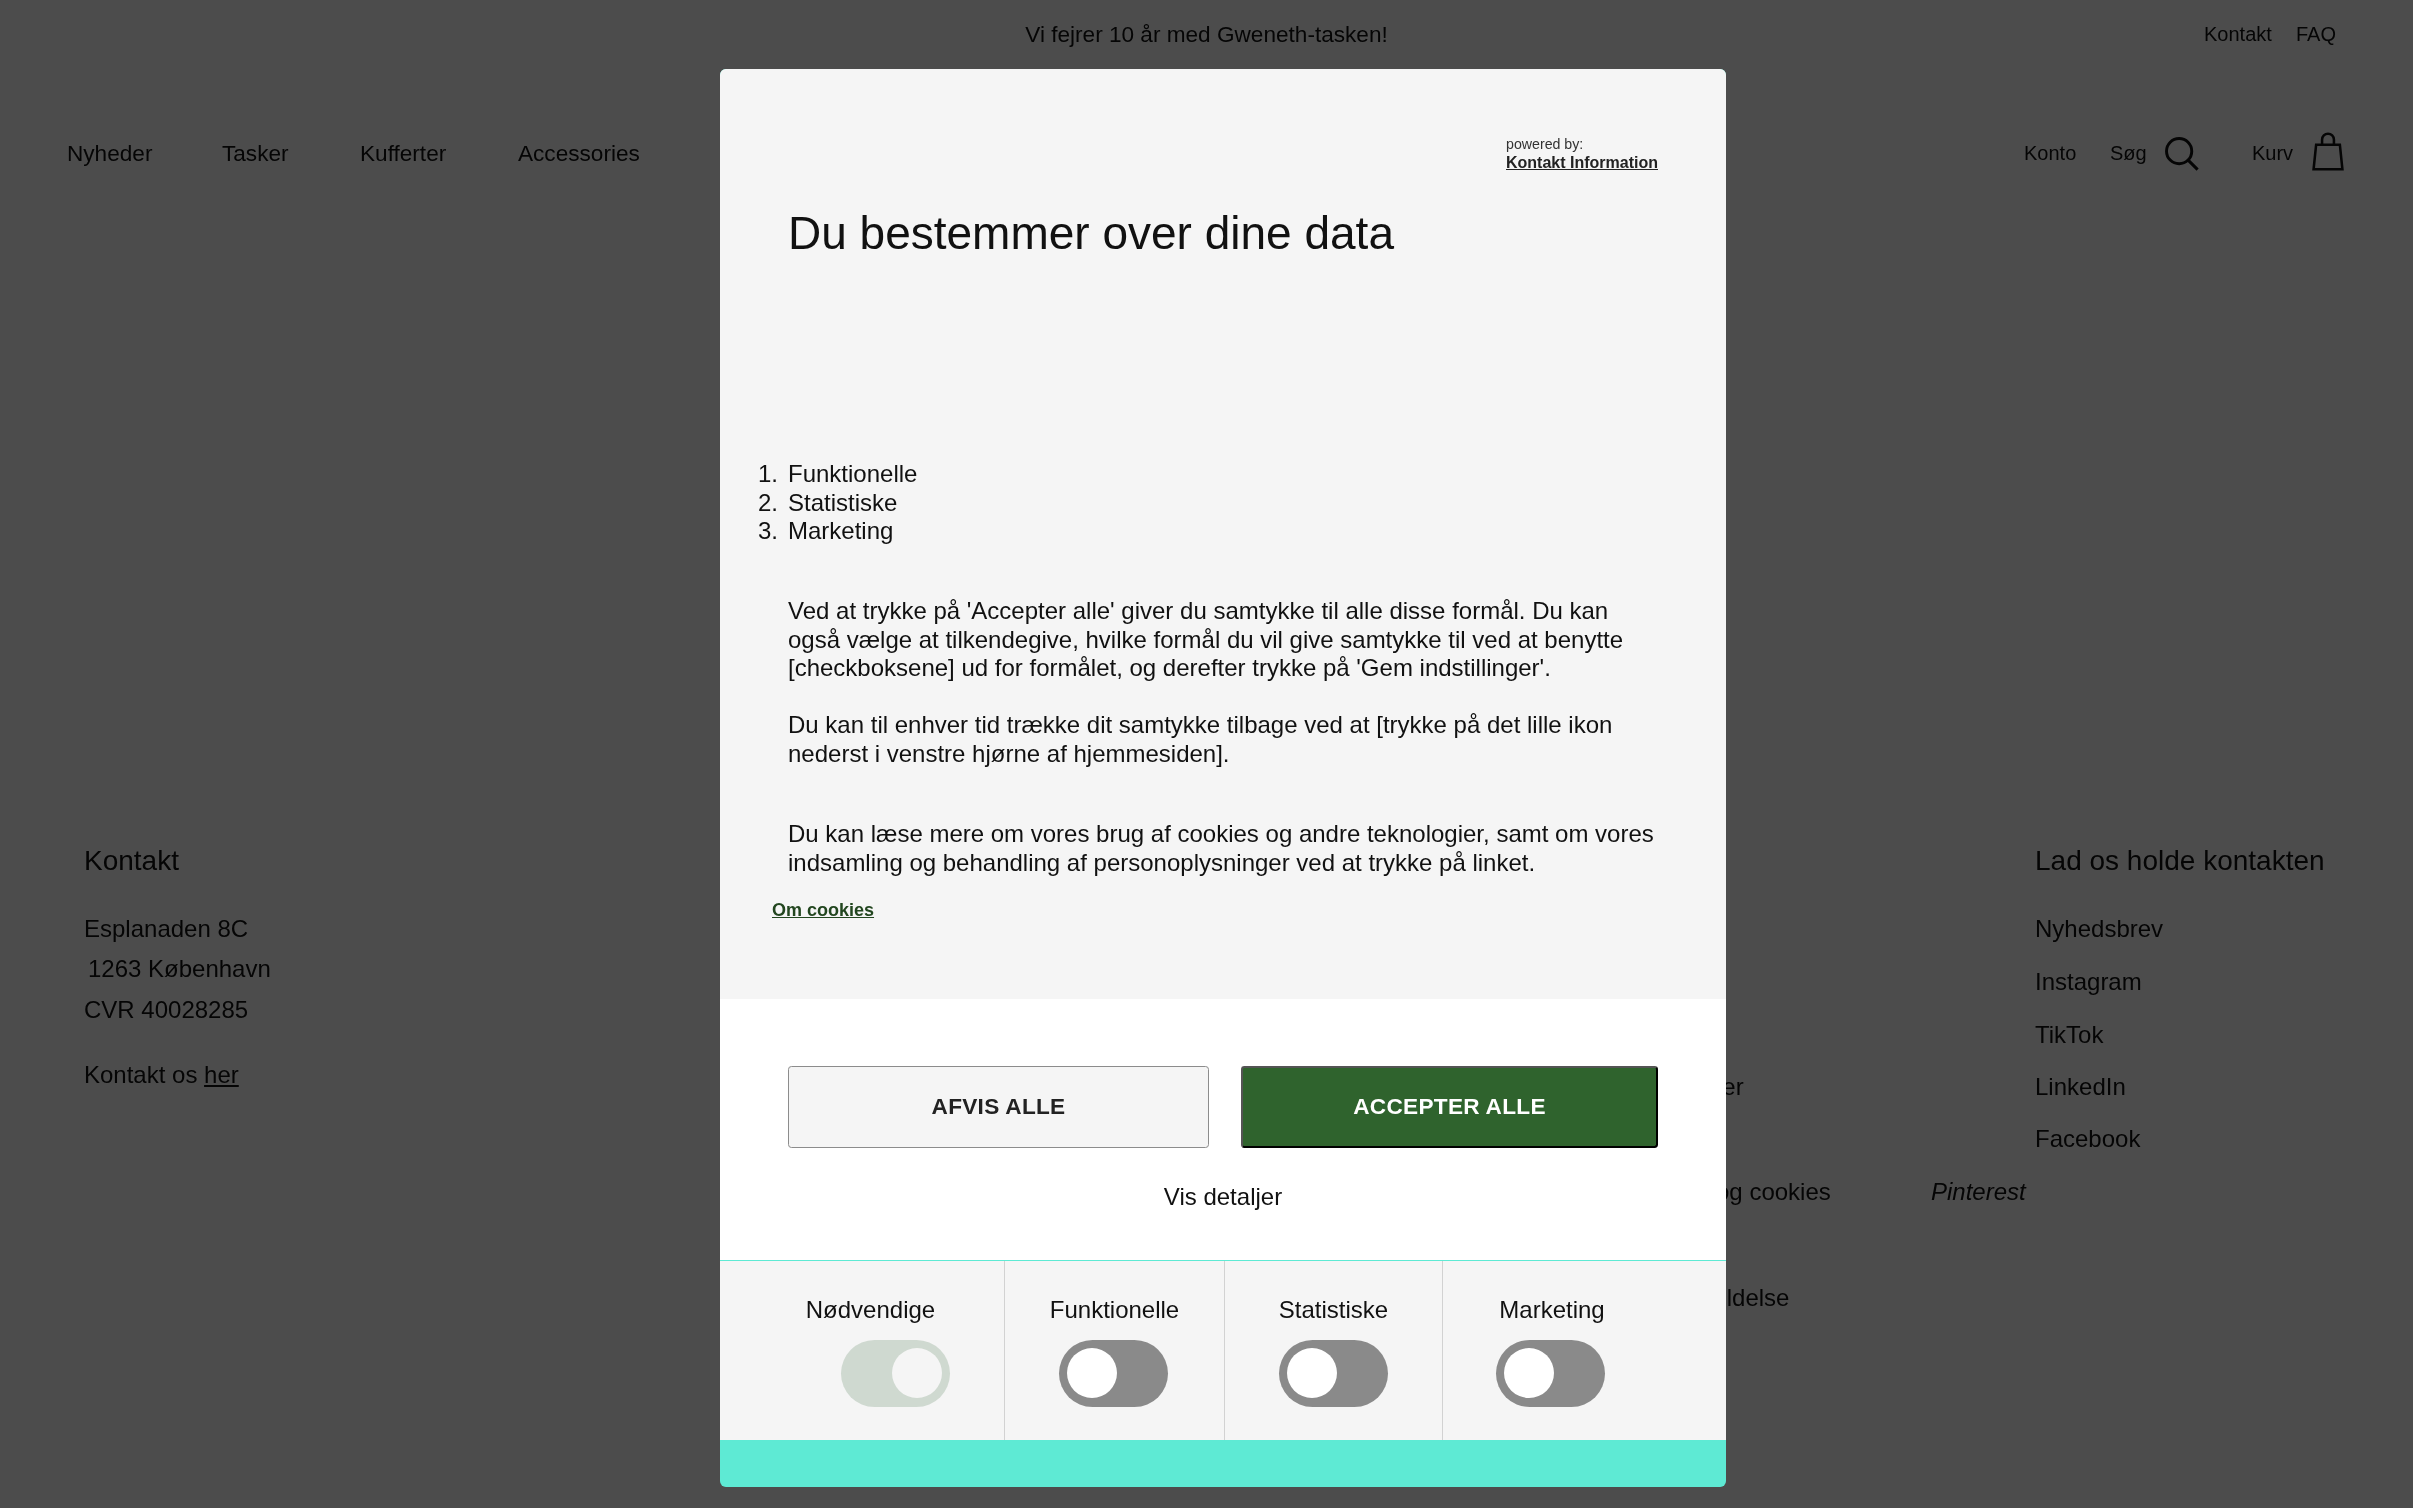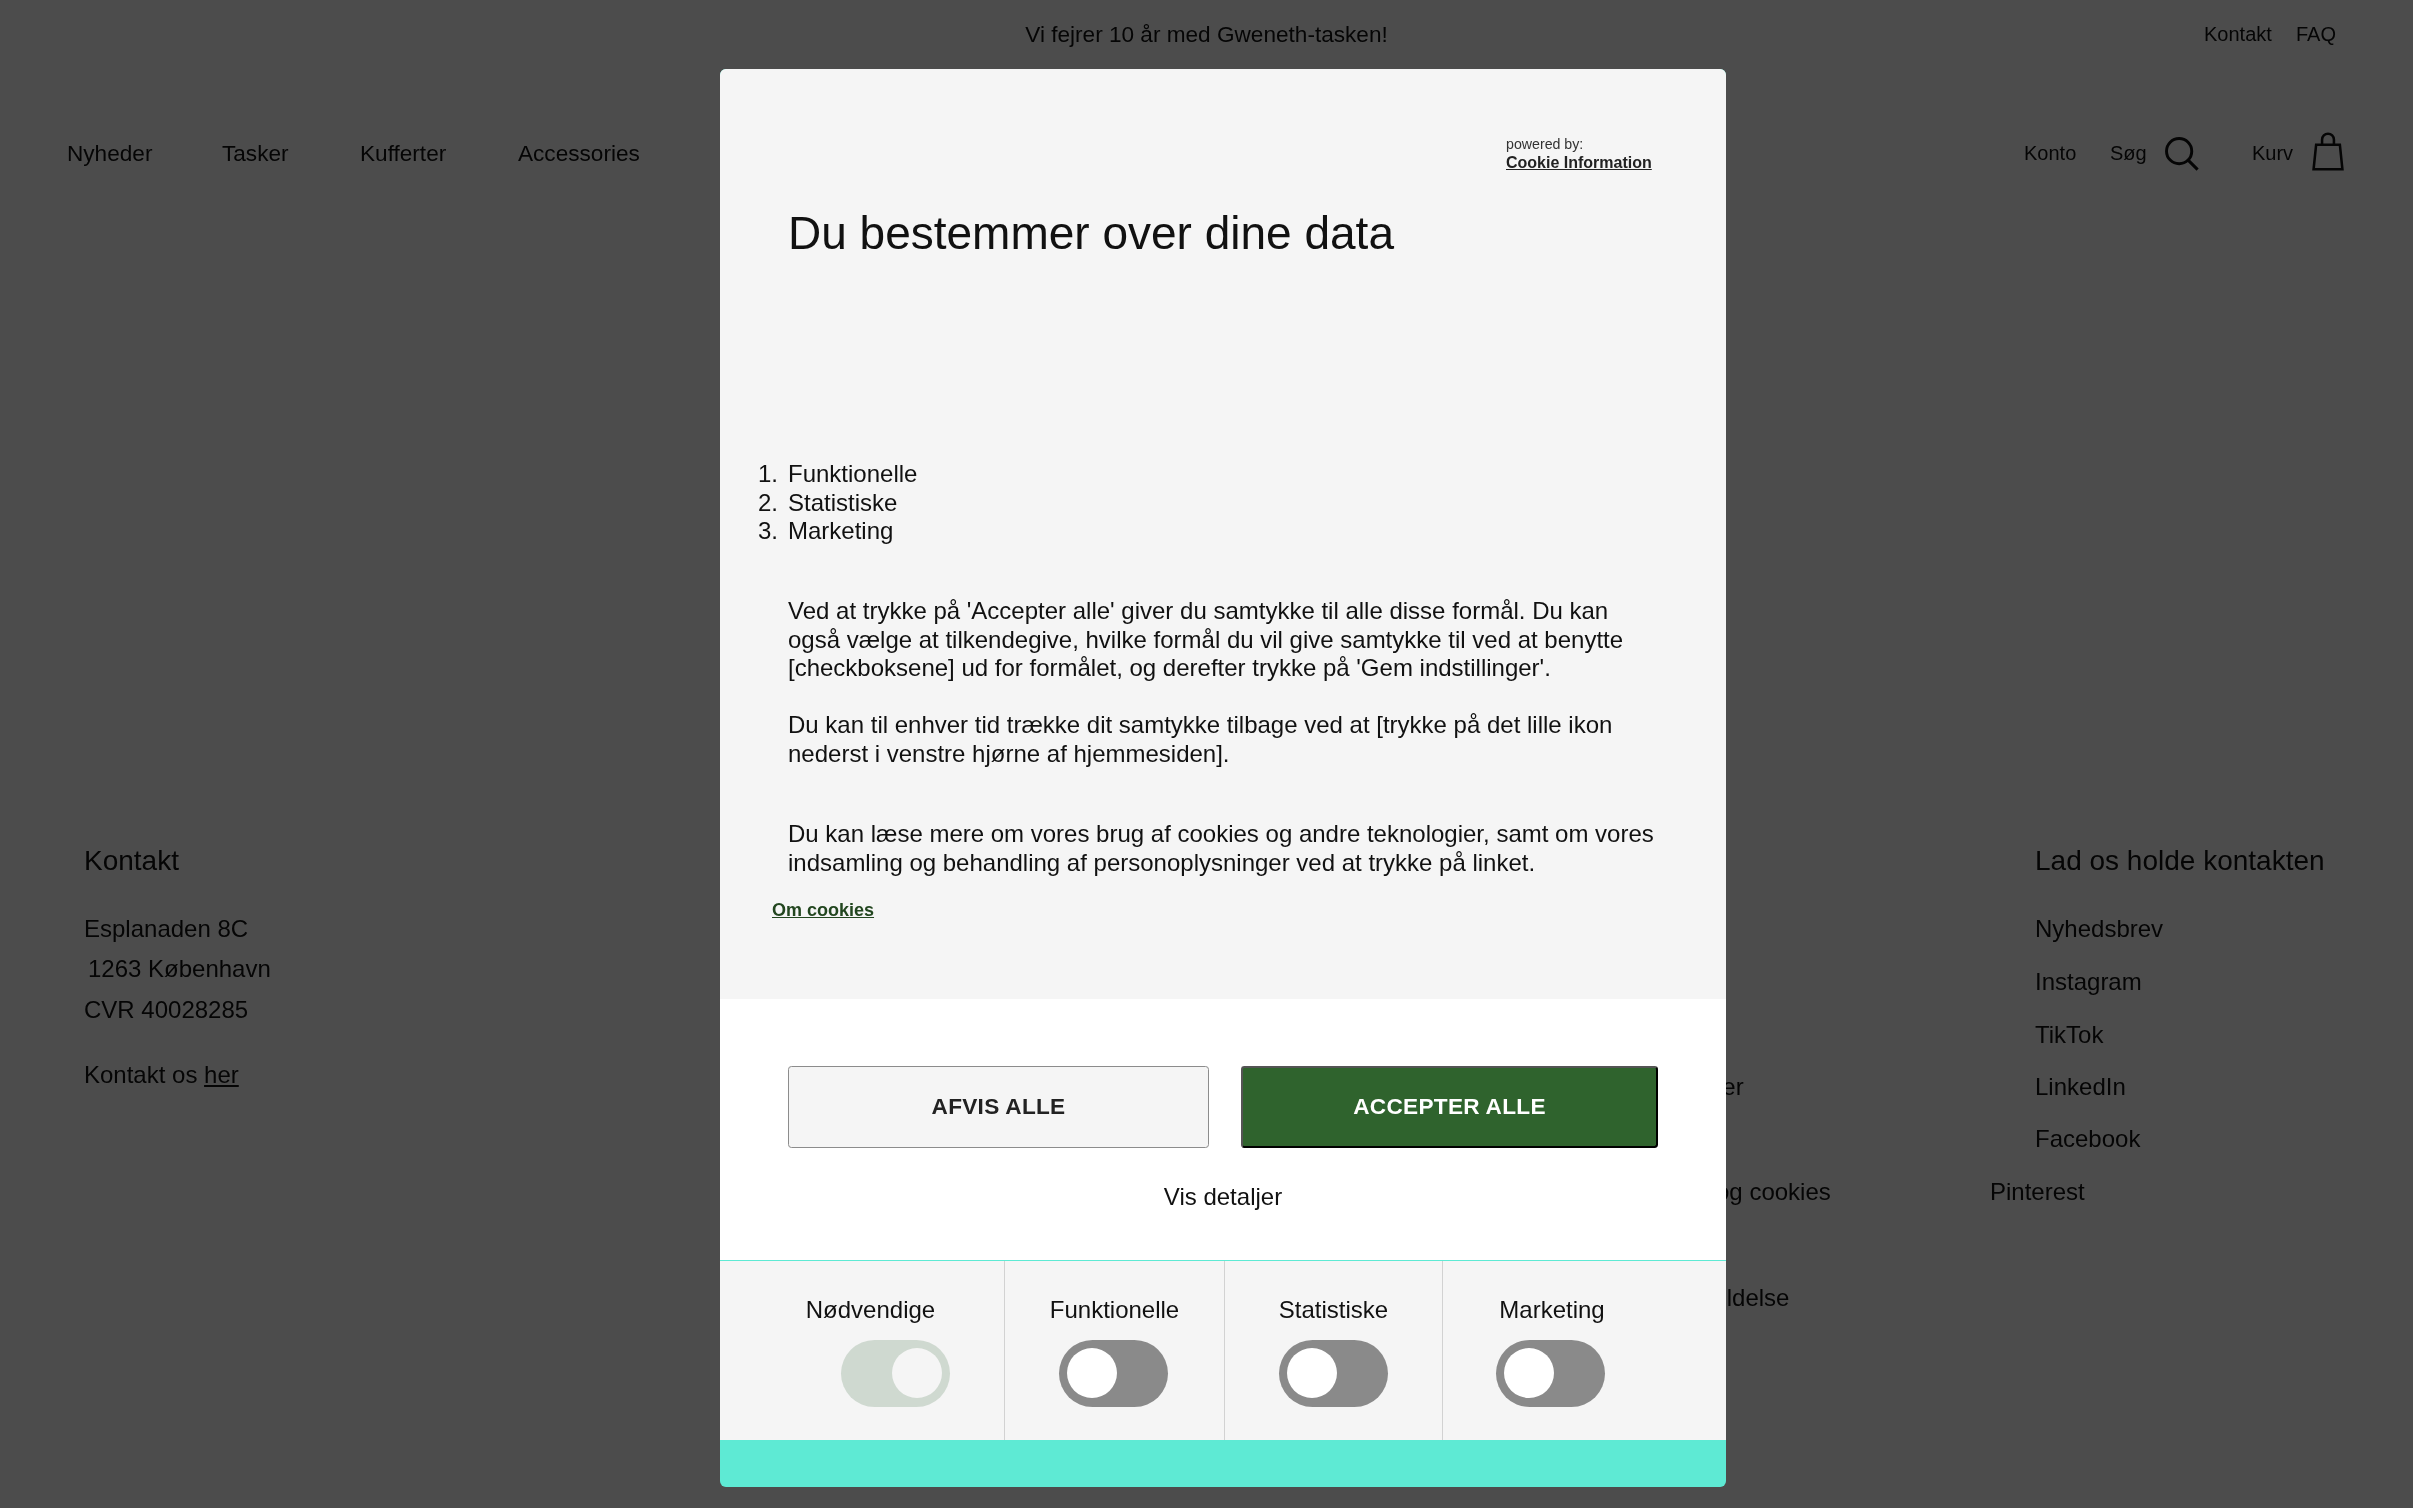--- a/index.html
+++ b/index.html
@@ -119,31 +119,31 @@
       <a class="abs footer-line" style="left:1700px; top:1284px;">holdelse</a>
     </div>
 
     <div>
       <div class="abs footer-heading" style="left:2035px;">Lad os holde kontakten</div>
       <a class="abs footer-line" style="left:2035px; top:915px;">Nyhedsbrev</a>
       <a class="abs footer-line" style="left:2035px; top:968px;">Instagram</a>
       <a class="abs footer-line" style="left:2035px; top:1021px;">TikTok</a>
       <a class="abs footer-line" style="left:2035px; top:1073px;">LinkedIn</a>
       <a class="abs footer-line" style="left:2035px; top:1125px;">Facebook</a>
-      <a class="abs footer-line" style="left:1990px; top:1178px;">Pinterest</a>
+      <a class="abs footer-line" style="left:1931px; top:1178px;font-style:italic;">Pinterest</a>
     </div>
   </footer>
 </div>
 
 <div class="overlay"></div>
 
 <div class="modal" role="dialog">
   <div class="modal-top">
     <div class="abs powered">powered by:</div>
-    <a class="abs powered-link">Cookie Information</a>
+    <a class="abs powered-link">Kontakt Information</a>
 
     <h1 class="abs modal-title">Du bestemmer over dine data</h1>
 
 
     <ol class="purpose-list">
       <li><span class="num">1.</span><span>Funktionelle</span></li>
       <li><span class="num">2.</span><span>Statistiske</span></li>
       <li><span class="num">3.</span><span>Marketing</span></li>
     </ol>
 

